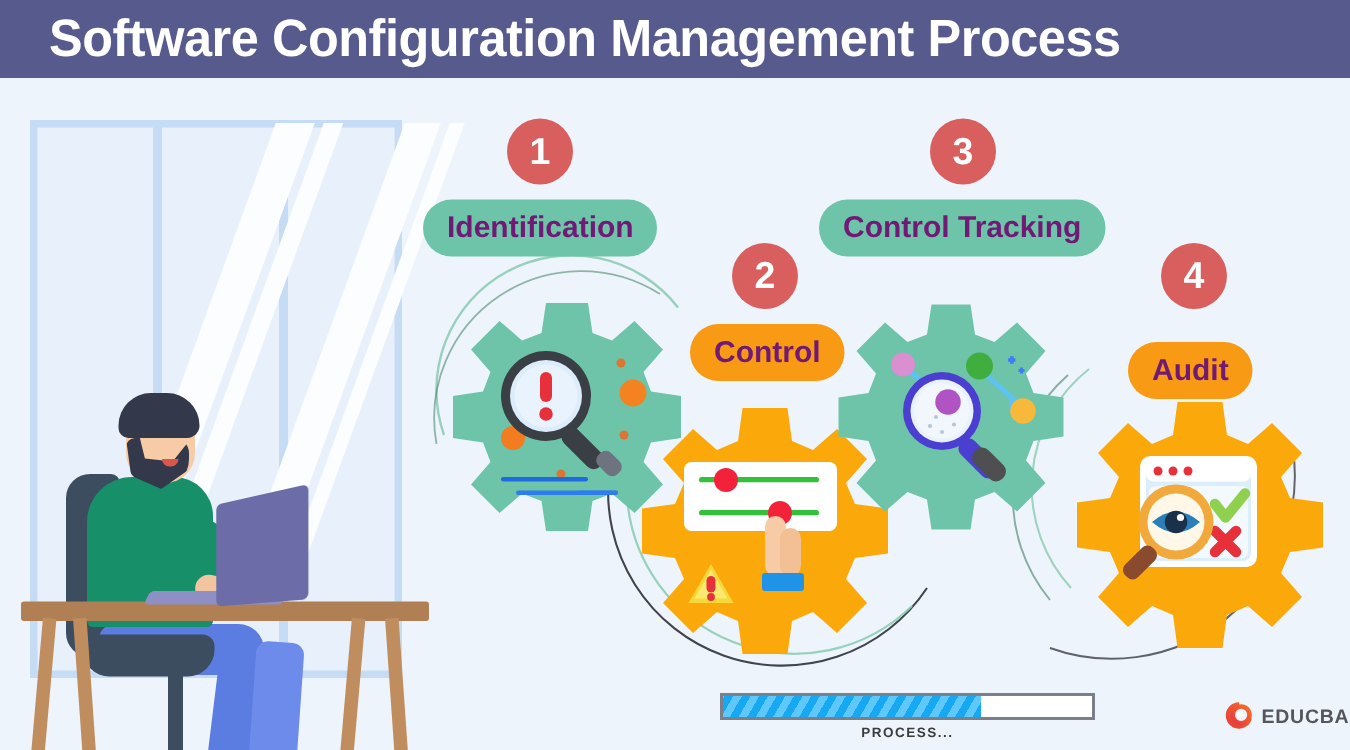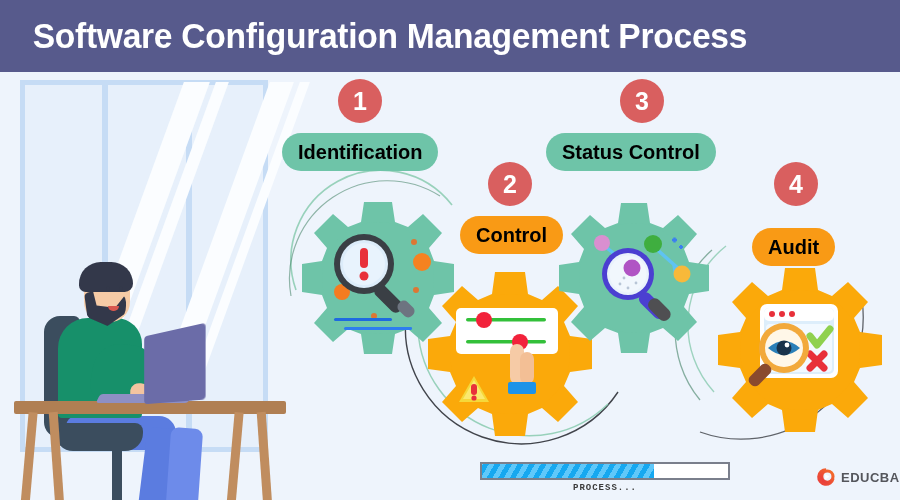--- a/index.html
+++ b/index.html
@@ -18,21 +18,21 @@
     width: 900px;
     height: 500px;
     background: #eef4fc;
     overflow: hidden;
   }
 
   
   #header-bar {
     position: absolute;
     left: 0; top: 0;
-    width: 900px; height: 72px;
+    width: 900px; height: 52px;
     background: #575a8c;
     display: flex;
     align-items: center;
   }
   #header-title {
     color: #ffffff;
     font-size: 35px;
     font-weight: bold;
     letter-spacing: -0.3px;
     padding-left: 34px;
@@ -209,21 +209,21 @@
     font-weight: bold;
     display: flex;
     align-items: center;
     justify-content: center;
     z-index: 6;
   }
   .step-pill {
     position: absolute;
     height: 38px;
     border-radius: 19px;
-    color: #000000;
+    color: #701a75;
     font-size: 20px;
     font-weight: bold;
     display: flex;
     align-items: center;
     justify-content: center;
     padding: 0 16px;
     white-space: nowrap;
     z-index: 6;
     box-sizing: border-box;
   }
@@ -270,21 +270,20 @@
       #5fc8fa 5px, #5fc8fa 10px
     );
   }
   #progress-label {
     margin-top: 3px;
     text-align: center;
     font-size: 9px;
     font-weight: bold;
     letter-spacing: 1px;
     color: #3b3b3b;
-    font-family: Liberation Mono, monospace;
   }
 
   
   #logo-block {
     position: absolute;
     left: 816px; top: 467px;
     display: flex;
     align-items: center;
     gap: 5px;
     z-index: 7;
@@ -406,21 +405,21 @@
       </g>
       <g>
         <rect x="86" y="76" width="14" height="40" rx="7" fill="#f6cba6"></rect>
         <rect x="96" y="84" width="14" height="32" rx="7" fill="#f3bf95"></rect>
         <rect x="84" y="114" width="28" height="12" rx="2" fill="#1e93e8"></rect>
       </g>
     </svg>
   </div>
 
   <div class="step-badge" style="left:620px; top:79px;">3</div>
-  <div class="step-pill pill-green" style="left:546px; top:133px;">Status Control</div>
+  <div class="step-pill pill-green" style="left:546px; top:133px;">Control Tracking</div>
 
   <div class="gear-wrap" style="left:554px; top:198px;">
     <svg width="160" height="160" viewBox="0 0 160 160">
       <g>
         <path d="M80,5 L93,5 L96,25 L109,30 L124,17 L143,36 L130,51 L135,64 L155,67 L155,93 L135,96 L130,109 L143,124 L124,143 L109,130 L96,135 L93,155 L67,155 L64,135 L51,130 L36,143 L17,124 L30,109 L25,96 L5,93 L5,67 L25,64 L30,51 L17,36 L36,17 L51,30 L64,25 L67,5 Z" fill="#6ec4a8"></path>
         <circle cx="80" cy="80" r="55" fill="#6ec4a8"></circle>
       </g>
       <g>
         <line x1="48" y1="46" x2="78" y2="70" stroke="#5fc3f2" stroke-width="3.5"></line>
         <line x1="98" y1="47" x2="126" y2="72" stroke="#5fc3f2" stroke-width="3.5"></line>

